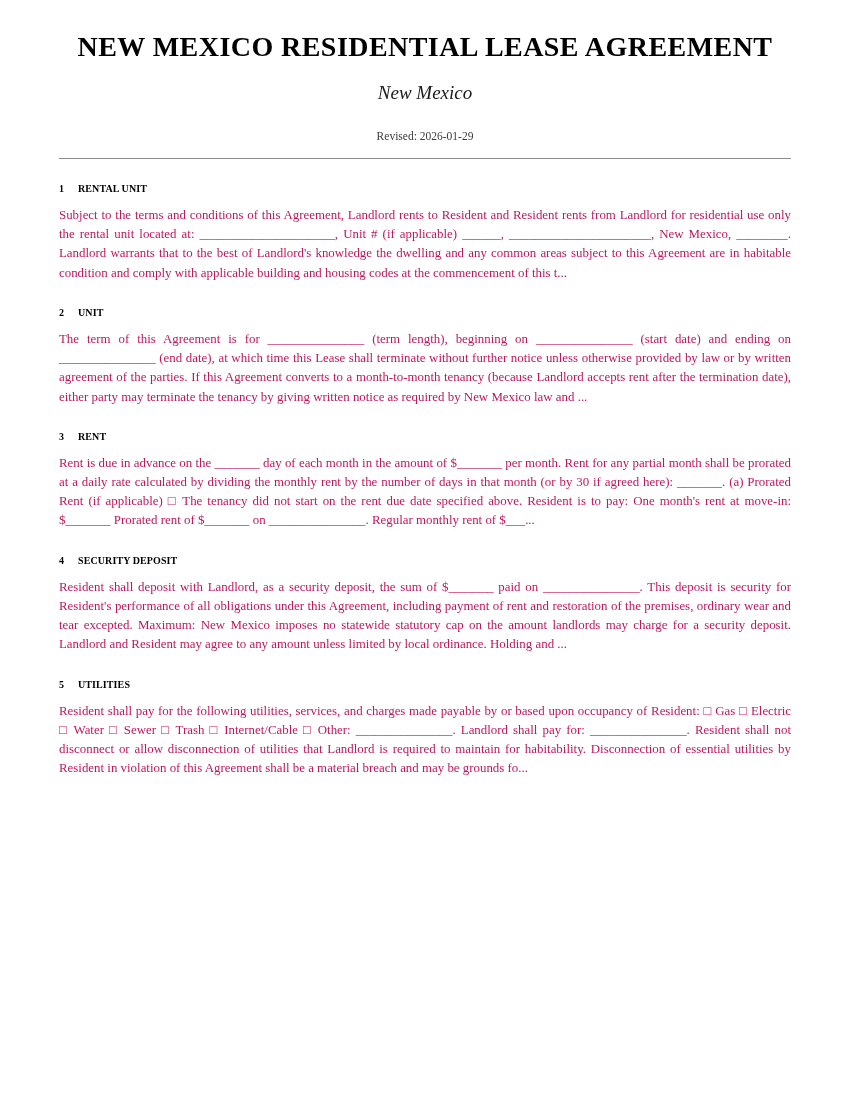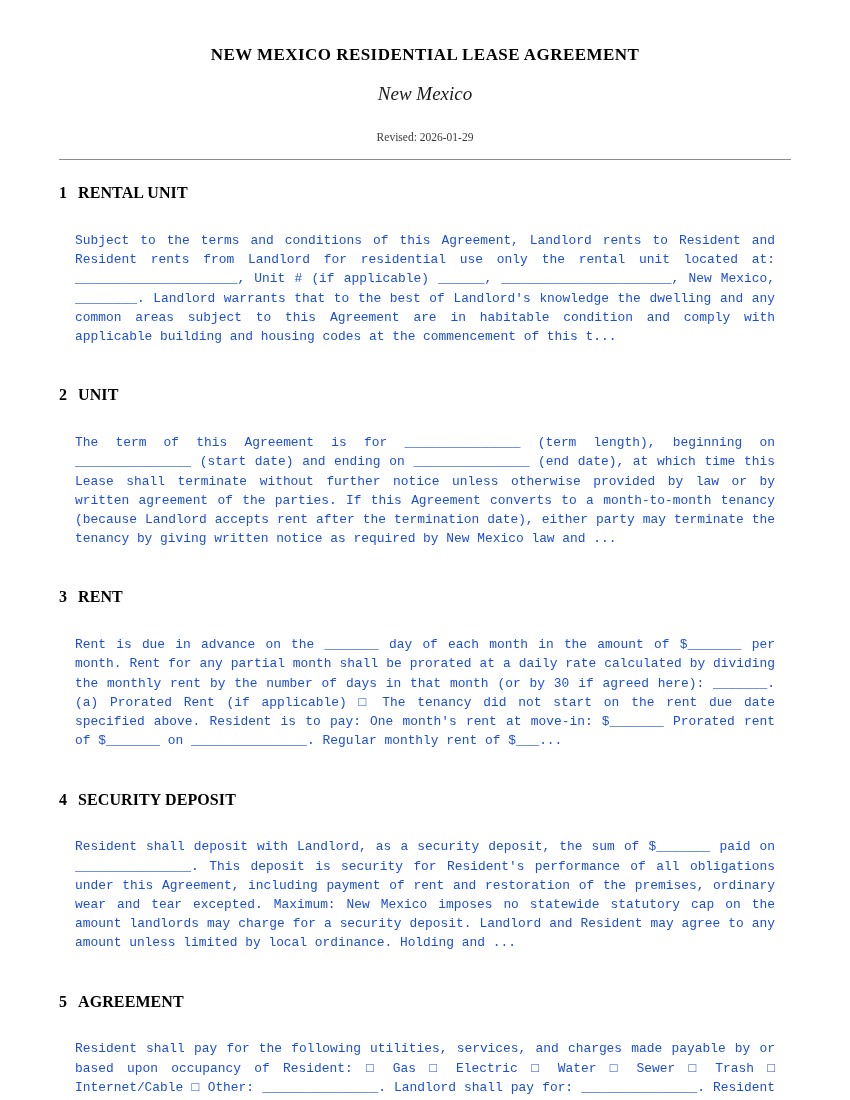--- a/index.html
+++ b/index.html
@@ -19,23 +19,23 @@
     box-sizing: border-box;
   }
   .content {
     position: absolute;
     left: 59px;
     top: 0;
     width: 732px;
   }
   .doc-title {
     margin: 0;
-    padding-top: 44px;
+    padding-top: 29px;
     text-align: center;
-    font-size: 17px;
+    font-size: 28px;
     font-weight: bold;
     letter-spacing: 0.45px;
     line-height: 1.25;
     color: #000000;
   }
   .doc-subtitle {
     margin: 0;
     padding-top: 18px;
     text-align: center;
     font-style: italic;
@@ -56,39 +56,38 @@
     height: 0;
     margin-top: 16px;
     width: 732px;
   }
   .section {
     margin-top: 0;
   }
   .section-heading {
     margin: 0;
     padding-top: 23px;
-    font-size: 16px;
+    font-size: 10px;
     font-weight: bold;
     letter-spacing: 0.1px;
     line-height: 1.3;
   }
   .section-num {
     display: inline-block;
     min-width: 19px;
   }
   .section-body {
-    margin: 16px;
+    margin: 0;
     padding-top: 11px;
     font-size: 12.9px;
     line-height: 1.49;
     text-align: justify;
     text-justify: inter-word;
     hyphens: none;
-    color: #1d4ed8;
-    font-family: Liberation Mono, monospace;
+    color: #be185d;
   }
   .section-body.last {
     padding-bottom: 0;
   }
 </style>
 </head>
 <body>
 
 <div class="page">
   <div class="content">
@@ -112,18 +111,18 @@
       <h2 class="section-heading"><span class="section-num">3</span><span>RENT</span></h2>
       <p class="section-body">Rent is due in advance on the _______ day of each month in the amount of $_______ per month. Rent for any partial month shall be prorated at a daily rate calculated by dividing the monthly rent by the number of days in that month (or by 30 if agreed here): _______. (a) Prorated Rent (if applicable) □ The tenancy did not start on the rent due date specified above. Resident is to pay: One month's rent at move-in: $_______ Prorated rent of $_______ on _______________. Regular monthly rent of $___...</p>
     </div>
 
     <div class="section">
       <h2 class="section-heading"><span class="section-num">4</span><span>SECURITY DEPOSIT</span></h2>
       <p class="section-body">Resident shall deposit with Landlord, as a security deposit, the sum of $_______ paid on _______________. This deposit is security for Resident's performance of all obligations under this Agreement, including payment of rent and restoration of the premises, ordinary wear and tear excepted. Maximum: New Mexico imposes no statewide statutory cap on the amount landlords may charge for a security deposit. Landlord and Resident may agree to any amount unless limited by local ordinance. Holding and ...</p>
     </div>
 
     <div class="section">
-      <h2 class="section-heading"><span class="section-num">5</span><span>AGREEMENT</span></h2>
+      <h2 class="section-heading"><span class="section-num">5</span><span>UTILITIES</span></h2>
       <p class="section-body last">Resident shall pay for the following utilities, services, and charges made payable by or based upon occupancy of Resident: □ Gas □ Electric □ Water □ Sewer □ Trash □ Internet/Cable □ Other: _______________. Landlord shall pay for: _______________. Resident shall not disconnect or allow disconnection of utilities that Landlord is required to maintain for habitability. Disconnection of essential utilities by Resident in violation of this Agreement shall be a material breach and may be grounds fo...</p>
     </div>
 
   </div>
 </div>
 
 </body></html>

